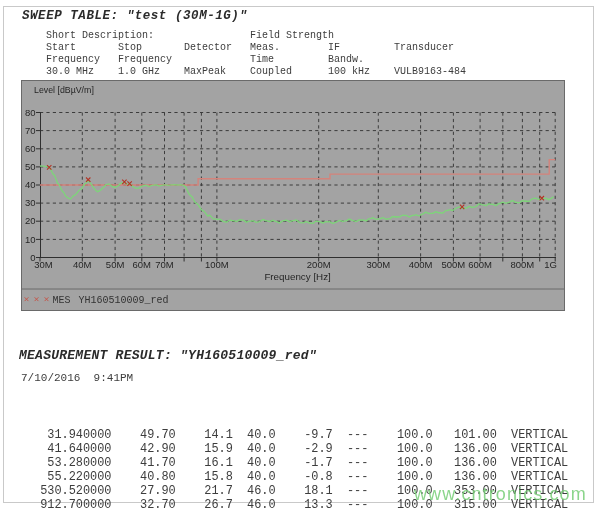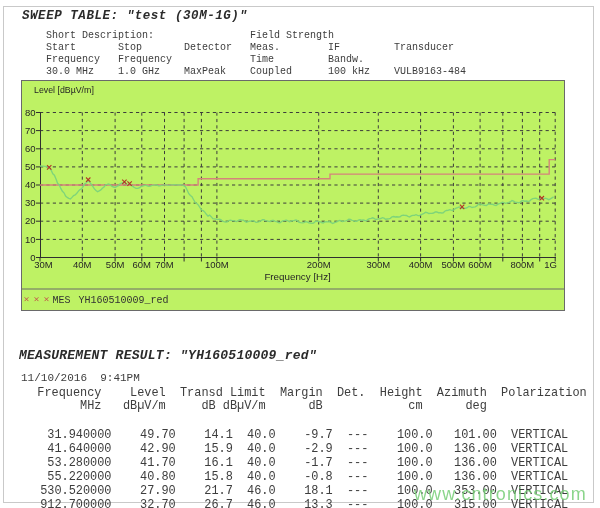--- a/index.html
+++ b/index.html
@@ -1,19 +1,19 @@
 <!DOCTYPE html>
 <html><head><meta charset="utf-8">
 <style>
   html,body{margin:0;padding:0;background:#fff;width:600px;height:508px;overflow:hidden}
   body{position:relative;font-family:"Liberation Mono",monospace;-webkit-font-smoothing:antialiased}
   .frame{position:absolute;left:3px;top:6px;width:589px;height:495px;border:1px solid #c9c9c9}
   .t1{position:absolute;left:22px;top:8.5px;font:bold italic 12.5px "Liberation Mono",monospace;color:#2b2b2b;white-space:pre;letter-spacing:0.55px}
   .toppre{position:absolute;left:22px;top:18px;margin:12px;font:10px/12px "Liberation Mono",monospace;color:#3d3d3d;white-space:pre}
-  .chart{position:absolute;left:21.0px;top:79.5px;width:542px;height:229px;border:1px solid #6a6a6a;background:#bef264}
+  .chart{position:absolute;left:21.0px;top:79.5px;width:542px;height:229px;border:1px solid #6a6a6a;background:#a3a3a3}
   .lvl{position:absolute;left:12px;top:4.5px;font:8.8px "Liberation Sans",sans-serif;color:#262626}
   .t2{position:absolute;left:19px;top:348px;font:bold italic 13px "Liberation Mono",monospace;color:#2b2b2b;white-space:pre;letter-spacing:0.25px}
   .date{position:absolute;left:21px;top:372px;font:11px "Liberation Mono",monospace;color:#3d3d3d;white-space:pre}
   .mhdr{position:absolute;left:23px;top:386.5px;margin:0;font:11.9px/13px "Liberation Mono",monospace;color:#3d3d3d;white-space:pre}
   .mdata{position:absolute;left:23px;top:417.5px;margin:10px;font:11.9px/14px "Liberation Mono",monospace;color:#3d3d3d;white-space:pre}
   .wm{position:absolute;left:414px;top:484px;font:18px "Liberation Sans",sans-serif;color:rgba(116,204,116,0.83);letter-spacing:1.1px}
   .blur{position:absolute;left:0;top:0;width:600px;height:508px;filter:blur(0.4px)}
 </style></head>
 <body>
 <div class="blur">
@@ -111,22 +111,20 @@
 <path d="M517.6 115.0 L522.0 119.4 M517.6 119.4 L522.0 115.0" stroke="#b43325" stroke-width="1.1" fill="none"></path>
 <line x1="0" y1="208.0" x2="542" y2="208.0" stroke="#6a6a6a" stroke-width="1"></line>
 <path d="M2.6 216.3 L6.4 220.1 M2.6 220.1 L6.4 216.3" stroke="#c4574b" stroke-width="1" fill="none"></path>
 <path d="M12.6 216.3 L16.4 220.1 M12.6 220.1 L16.4 216.3" stroke="#c4574b" stroke-width="1" fill="none"></path>
 <path d="M22.6 216.3 L26.4 220.1 M22.6 220.1 L26.4 216.3" stroke="#c4574b" stroke-width="1" fill="none"></path>
 <text x="30.5" y="222.0" font-family="Liberation Mono, monospace" font-size="10" fill="#333">MES</text>
 <text x="56.5" y="222.0" font-family="Liberation Mono, monospace" font-size="10" fill="#333">YH160510009_red</text>
 </svg>
 </div>
 <div class="t2">MEASUREMENT RESULT: "YH160510009_red"</div>
-<div class="date">11/10/2016  9:41PM</div>
-<pre class="mhdr">  Frequency    Level  Transd Limit  Margin  Det.  Height  Azimuth  Polarization
-        MHz   dBµV/m     dB dBµV/m      dB            cm      deg</pre>
+<div class="date">7/10/2016  9:41PM</div>
 <pre class="mdata">  31.940000    49.70    14.1  40.0    -9.7  ---    100.0   101.00  VERTICAL
   41.640000    42.90    15.9  40.0    -2.9  ---    100.0   136.00  VERTICAL
   53.280000    41.70    16.1  40.0    -1.7  ---    100.0   136.00  VERTICAL
   55.220000    40.80    15.8  40.0    -0.8  ---    100.0   136.00  VERTICAL
  530.520000    27.90    21.7  46.0    18.1  ---    100.0   353.00  VERTICAL
  912.700000    32.70    26.7  46.0    13.3  ---    100.0   315.00  VERTICAL</pre>
 <div class="wm">www.cntronics.com</div>
 </div>
 </body></html>

